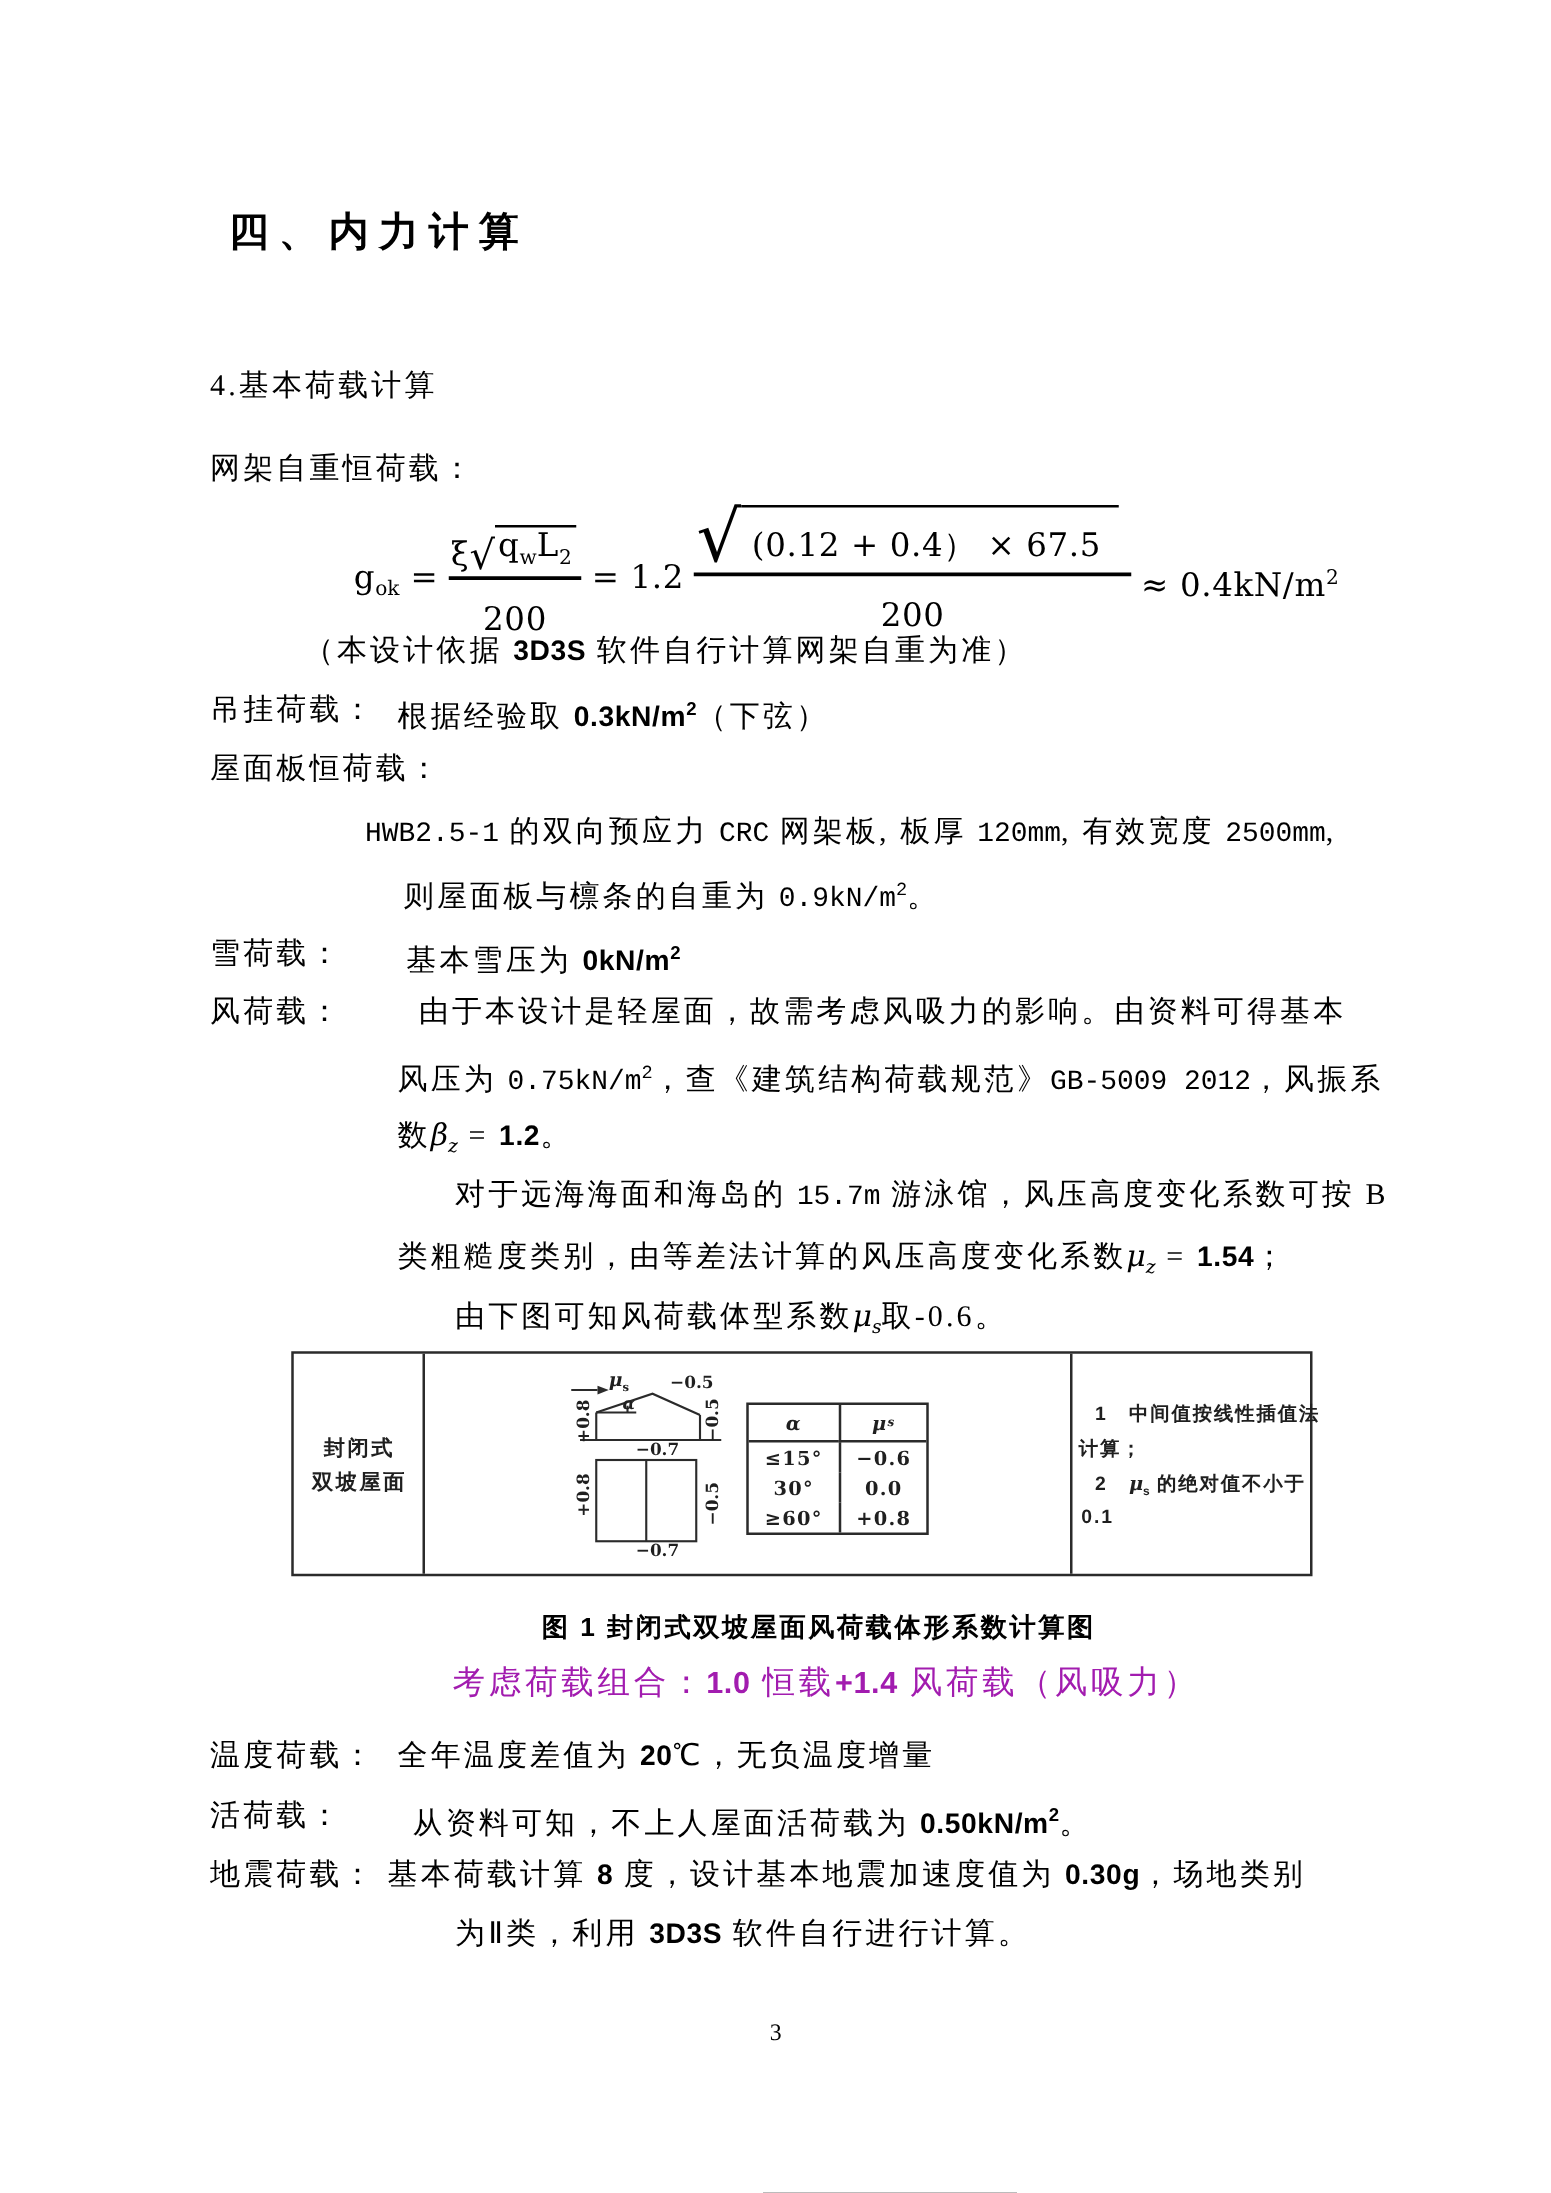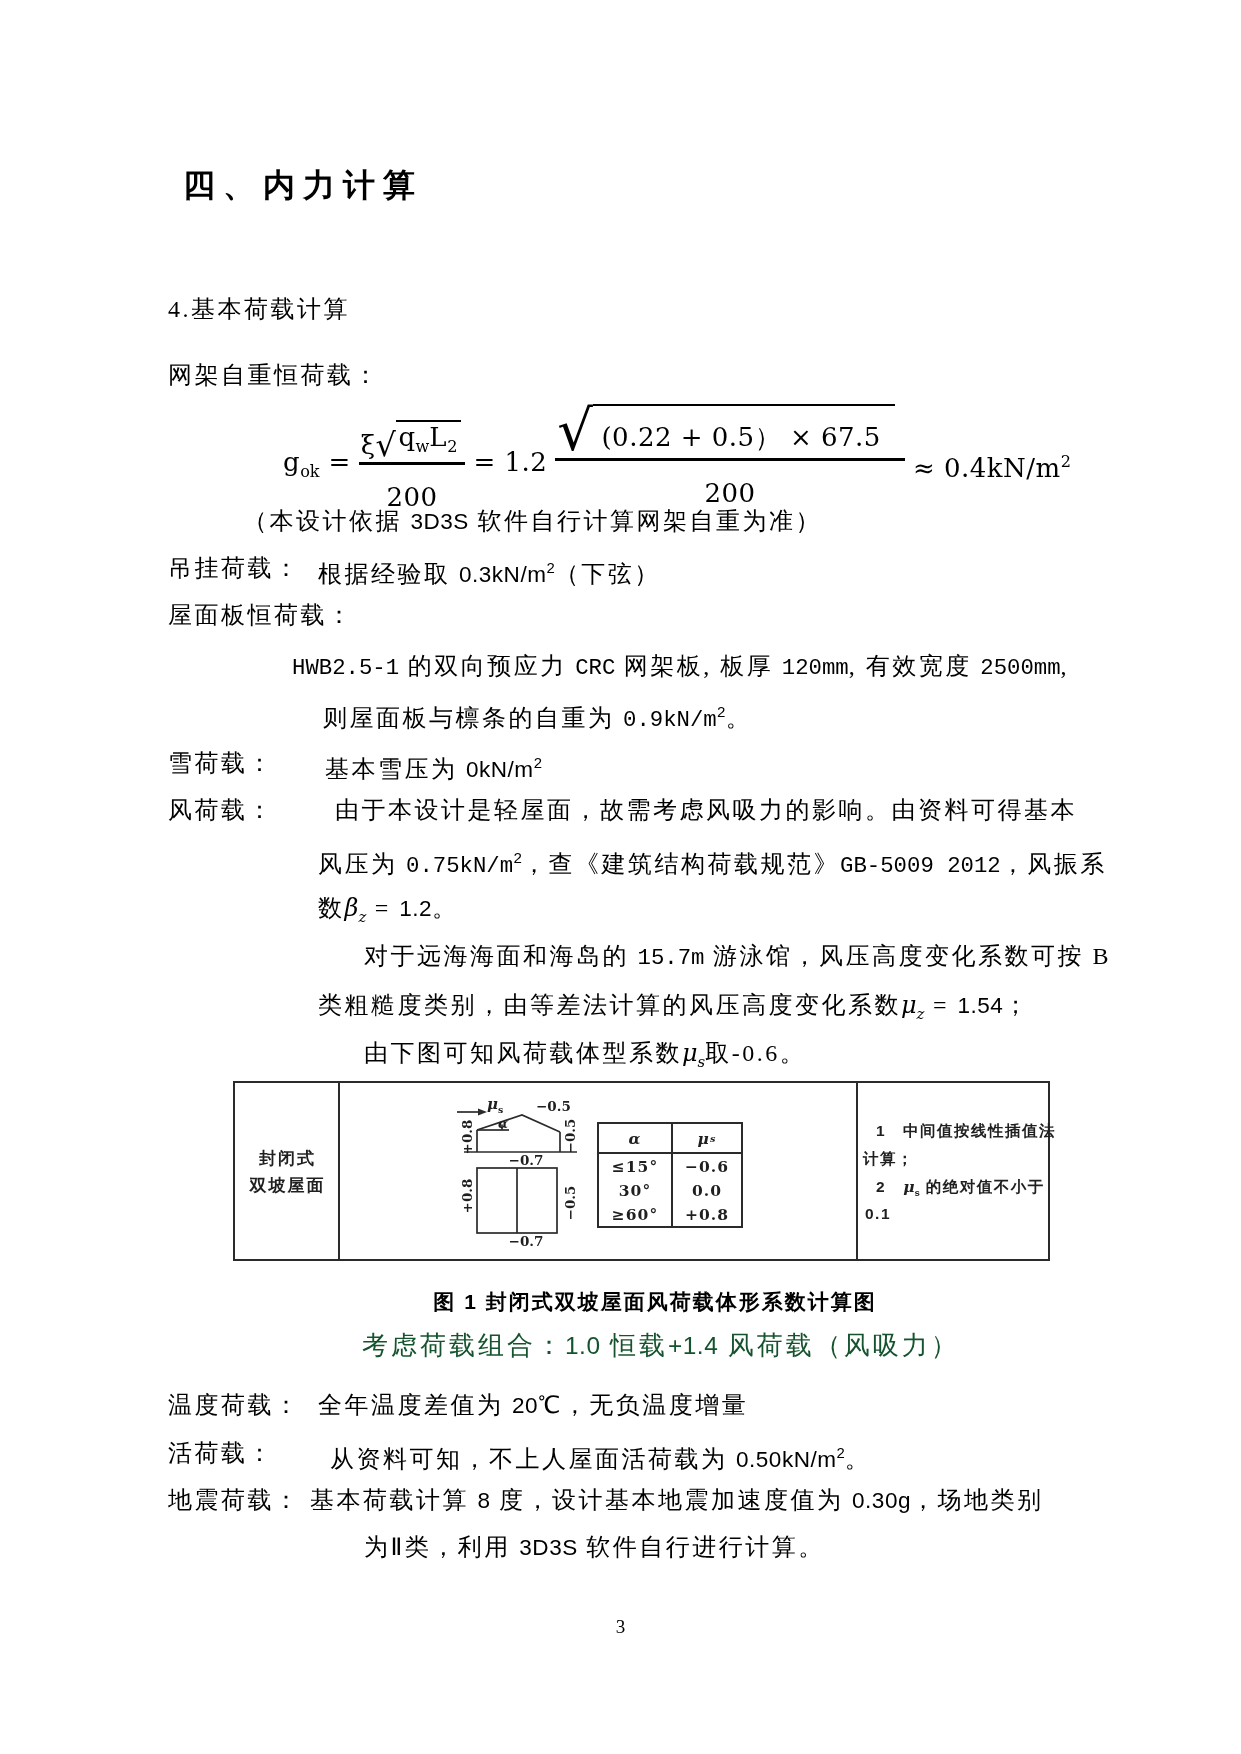--- a/index.html
+++ b/index.html
@@ -1,21 +1,21 @@
 <!DOCTYPE html>
 <html><head>
 <meta charset="utf-8">
 <style>
   html,body{margin:0;padding:0;background:#888;}
   .page{position:relative;width:1241px;height:1754px;background:#ffffff;margin:0 auto;
         font-family:"Liberation Serif",serif;color:#000;overflow:hidden;}
   .ln{position:absolute;white-space:nowrap;font-size:24px;letter-spacing:2.5px;line-height:30px;}
   .title{position:absolute;white-space:nowrap;font-family:"Liberation Sans",sans-serif;
          font-weight:bold;font-size:32px;letter-spacing:8px;}
-  .b{font-family:"Liberation Sans",sans-serif;font-weight:normal;font-size:0.94em;letter-spacing:0.5px;}
+  .b{font-family:"Liberation Sans",sans-serif;font-weight:bold;font-size:0.94em;letter-spacing:0.5px;}
   .m{font-family:"Liberation Mono",monospace;font-size:0.93em;letter-spacing:0;}
   .i{font-style:italic;font-family:"DejaVu Serif",serif;letter-spacing:0;}
   .sup{vertical-align:super;font-size:0.62em;letter-spacing:0;}
   .sub{vertical-align:sub;font-size:0.62em;letter-spacing:0;}
   
   .formula{position:absolute;left:283px;top:404px;display:flex;align-items:flex-start;
            font-size:26px;letter-spacing:0.5px;font-family:"DejaVu Serif",serif;}
   .ftxt{margin-top:42px;line-height:32px;white-space:pre;}
   .frac{display:inline-flex;flex-direction:column;align-items:center;margin:0 8px;}
   .frac .bar{align-self:stretch;height:2.5px;background:#000;}
@@ -43,21 +43,21 @@
           grid-template-columns:72px 1fr;grid-template-rows:30px 1fr 1fr 1fr;
           font-family:"DejaVu Serif",serif;font-weight:bold;font-size:15.5px;}
   .ftable span{display:flex;align-items:center;justify-content:center;letter-spacing:1px;}
   .ftable .c2{border-left:2px solid #2b2b2b;}
   .ftable .hd{border-bottom:2px solid #2b2b2b;font-style:italic;}
   .fnote{position:absolute;font-family:"Liberation Sans",sans-serif;font-weight:bold;
          font-size:15.5px;letter-spacing:1.5px;white-space:nowrap;}
   .caption{position:absolute;left:230px;top:1288px;width:850px;text-align:center;
            font-family:"Liberation Sans",sans-serif;font-weight:bold;font-size:21px;letter-spacing:2px;}
   .redline{position:absolute;left:362px;top:1328px;white-space:nowrap;
-           font-size:26px;letter-spacing:3px;color:#14532d;}
+           font-size:26px;letter-spacing:3px;color:#a21caf;}
   .pagenum{position:absolute;left:0;right:0;top:1616px;text-align:center;
            font-size:19px;letter-spacing:0;}
 </style>
 </head>
 <body>
 
 <div class="page">
 
   <div class="title" style="left:183px;top:164px;">四、内力计算</div>
 
@@ -73,21 +73,21 @@
           <span class="rsign1">√</span>
           <span class="rbody1"><span>q</span><span class="sub">w</span><span>L</span><span class="sub">2</span></span>
         </span>
       <span class="bar"></span>
       <span class="den">200</span>
     </span>
     <span class="ftxt">= 1.2</span>
     <span class="frac frac2">
       <span class="num">
           <span class="rsign2">√</span>
-          <span class="rbody2">(0.22 + 0.5） × 67.5</span>
+          <span class="rbody2">(0.12 + 0.4） × 67.5</span>
         </span>
       <span class="bar"></span>
       <span class="den">200</span>
     </span>
     <span class="ftxt"><span>≈ 0.4kN/m</span><span class="sup">2</span></span>
   </div>
 
   <div class="ln" style="left:243px;top:506px;"><span>（本设计依据 </span><span class="b">3D3S</span><span> 软件自行计算网架自重为准）</span></div>
 
   <div class="ln" style="left:168px;top:553px;">吊挂荷载：</div>

